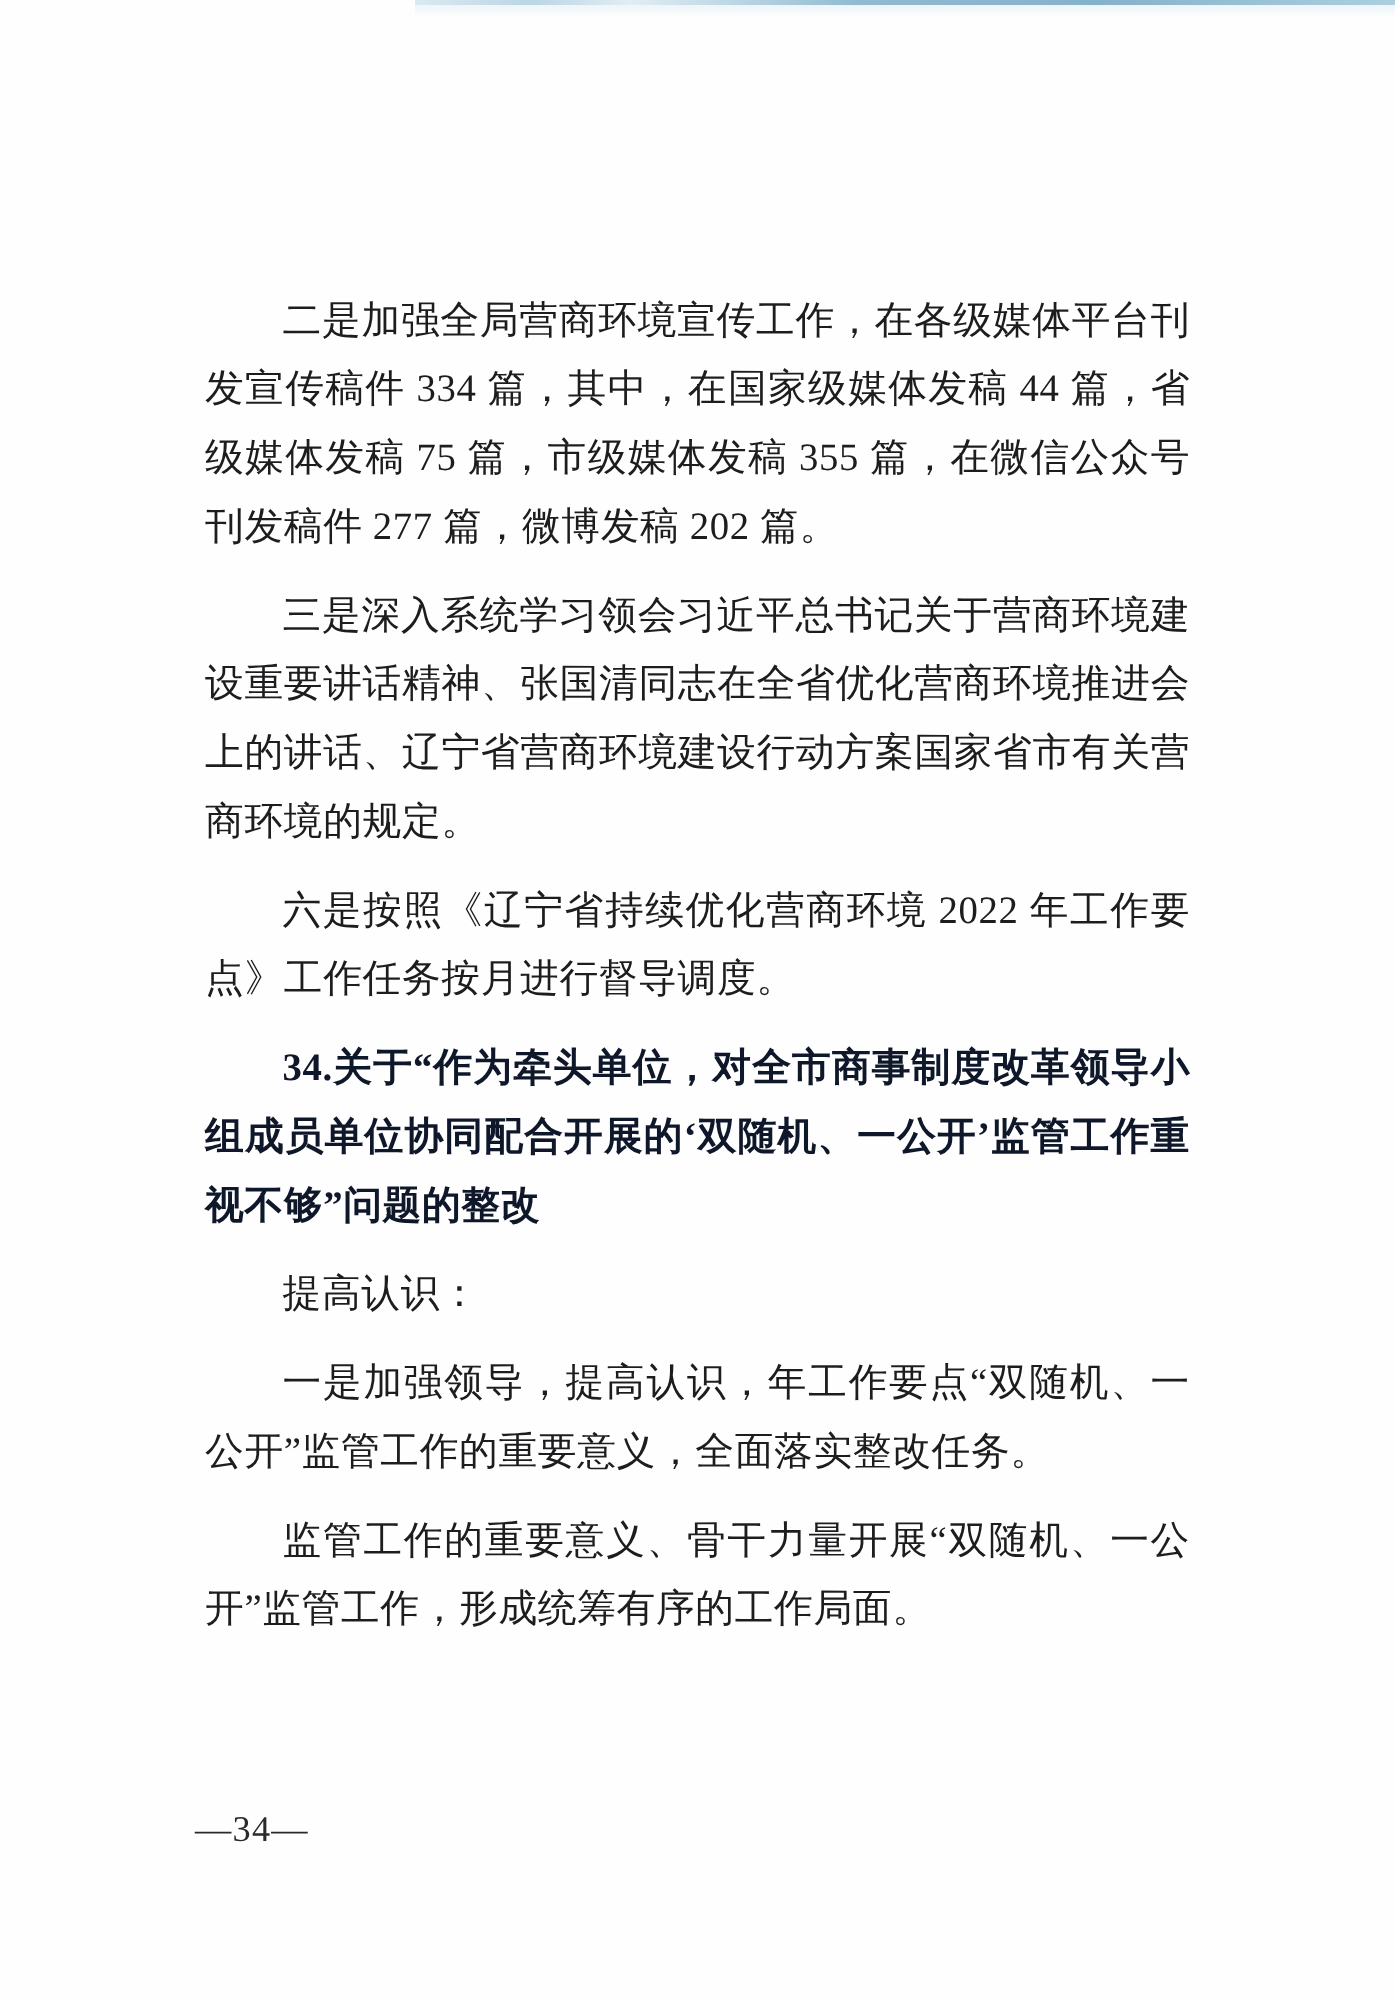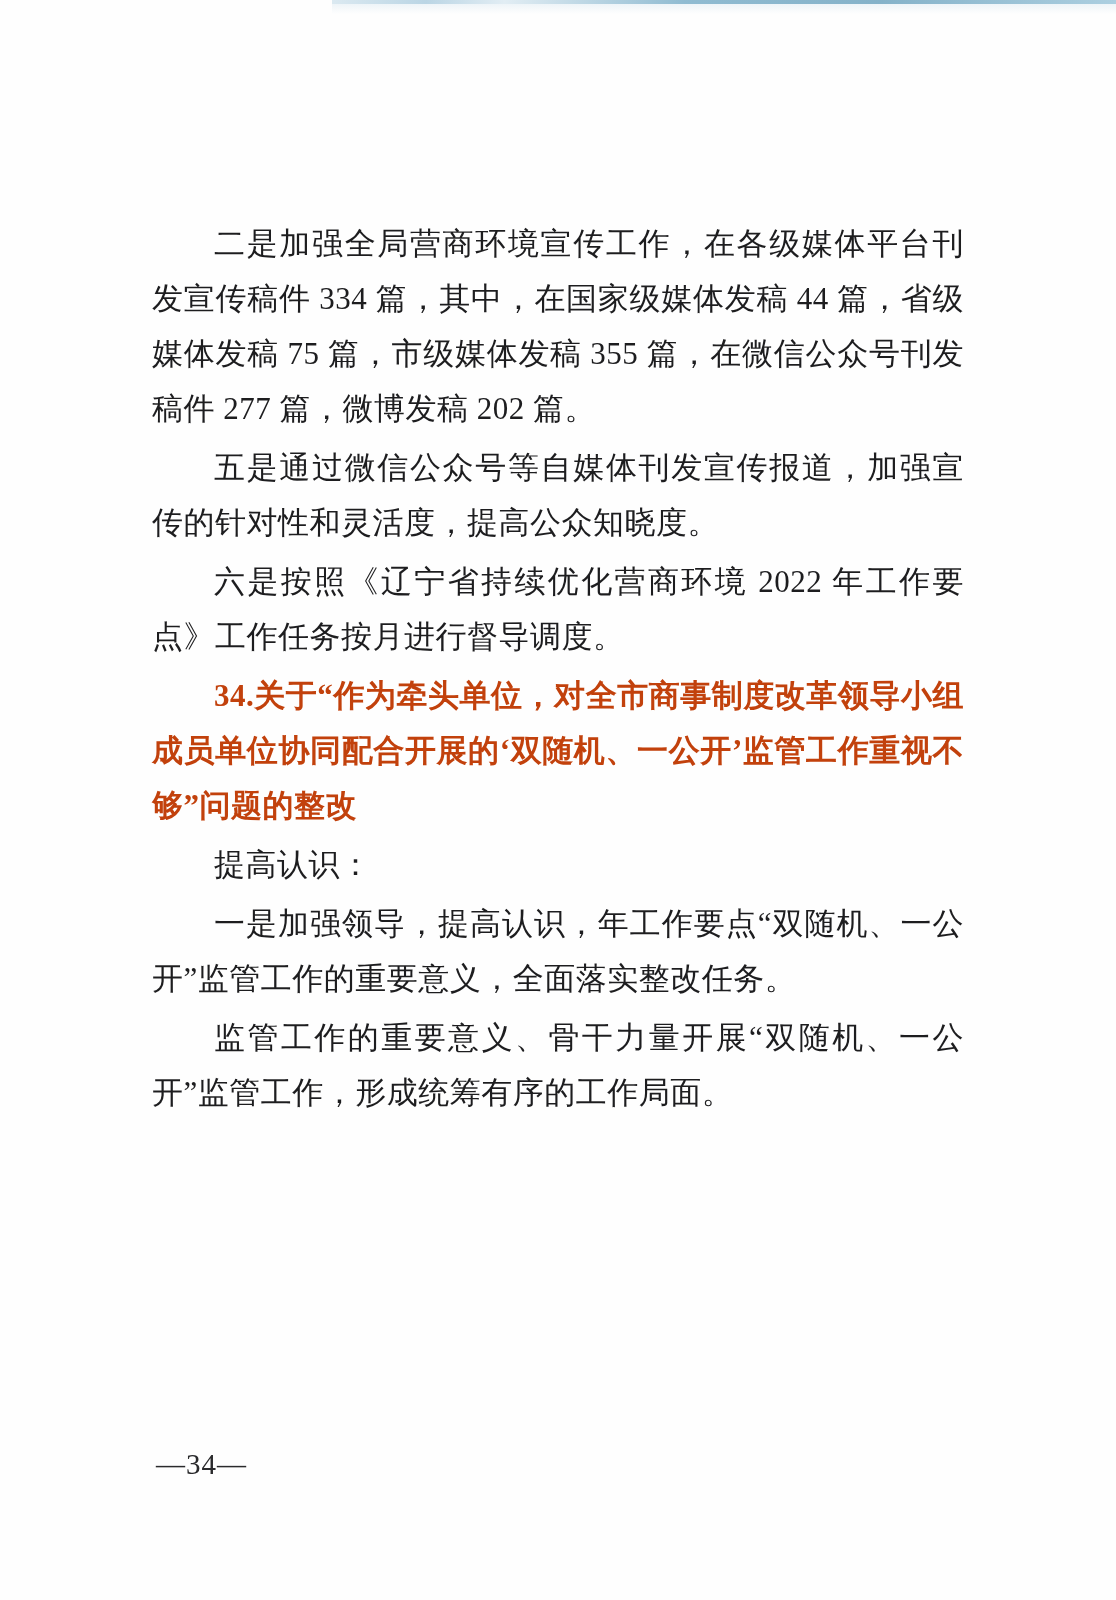--- a/index.html
+++ b/index.html
@@ -45,47 +45,47 @@
     left: 148px;
     width: 820px;
     color: #1d1d1f;
     font-size: 31px;
     line-height: 55px;
     letter-spacing: 0.5px;
     text-align: justify;
     text-justify: inter-ideograph;
   }
   .doc p {
-    margin: 4px;
+    margin: 16px;
     padding: 0;
     text-indent: 2em;
   }
   .doc p.heading {
     font-weight: 700;
-    color: #c2410c;
+    color: #0f172a;
   }
   .page-number {
     position: absolute;
     top: 1448px;
     left: 156px;
     color: #2a2a2c;
     font-size: 29px;
     letter-spacing: 1px;
     text-align: right;
   }
 </style>
 </head>
 <body>
 
 <div class="page">
   <div class="scan-line"></div>
   <div class="scan-haze"></div>
   <main class="doc">
       <p class="body">二是加强全局营商环境宣传工作，在各级媒体平台刊发宣传稿件 334 篇，其中，在国家级媒体发稿 44 篇，省级媒体发稿 75 篇，市级媒体发稿 355 篇，在微信公众号刊发稿件 277 篇，微博发稿 202 篇。</p>
-      <p class="body">五是通过微信公众号等自媒体刊发宣传报道，加强宣传的针对性和灵活度，提高公众知晓度。</p>
+      <p class="body">三是深入系统学习领会习近平总书记关于营商环境建设重要讲话精神、张国清同志在全省优化营商环境推进会上的讲话、辽宁省营商环境建设行动方案国家省市有关营商环境的规定。</p>
       <p class="body">六是按照《辽宁省持续优化营商环境 2022 年工作要点》工作任务按月进行督导调度。</p>
       <p class="heading">34.关于“作为牵头单位，对全市商事制度改革领导小组成员单位协同配合开展的‘双随机、一公开’监管工作重视不够”问题的整改</p>
       <p class="body">提高认识：</p>
       <p class="body">一是加强领导，提高认识，年工作要点“双随机、一公开”监管工作的重要意义，全面落实整改任务。</p>
       <p class="body">监管工作的重要意义、骨干力量开展“双随机、一公开”监管工作，形成统筹有序的工作局面。</p>
     </main>
   <div class="page-number">—34—</div>
 </div>
 
 </body></html>

